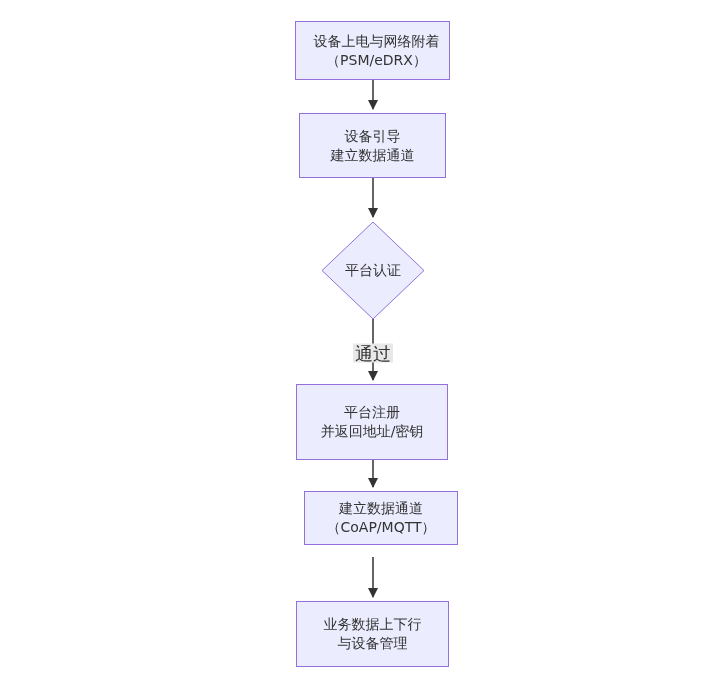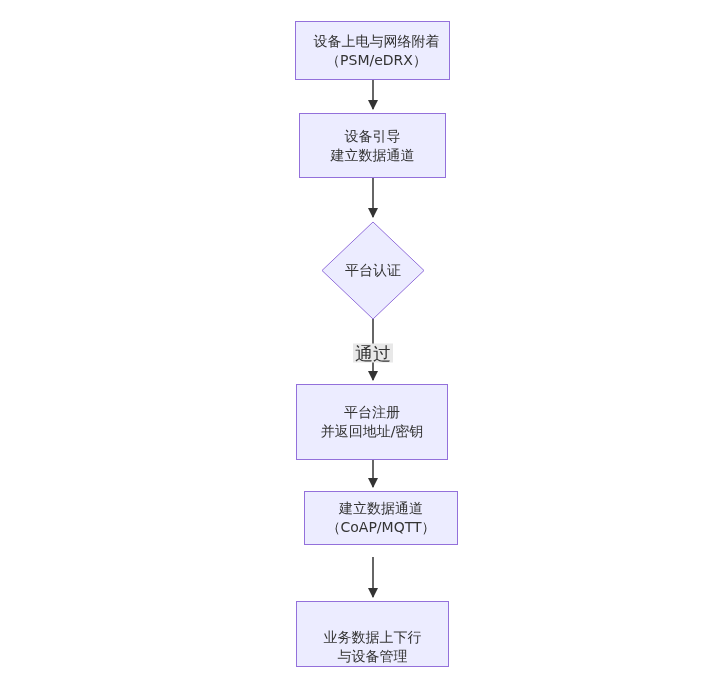--- a/index.html
+++ b/index.html
@@ -79,21 +79,21 @@
     font-size: 18px;
     line-height: 19px;
     padding: 0 2px;
     white-space: nowrap;
   }
 
   .node-a { left: 295px; top: 21px;  width: 155px; height: 59px; padding-left: 8px; }
   .node-b { left: 299px; top: 113px; width: 147px; height: 65px; }
   .node-d { left: 296px; top: 384px; width: 152px; height: 76px; }
   .node-e { left: 304px; top: 491px; width: 154px; height: 54px; }
-  .node-f { left: 296px; top: 601px; width: 153px; height: 66px; align-items: flex-end; }
+  .node-f { left: 296px; top: 601px; width: 153px; height: 66px; }
 </style>
 </head>
 <body>
 
 <div class="canvas">
 
   <svg class="edges-svg" width="726" height="700" viewBox="0 0 726 700" xmlns="http://www.w3.org/2000/svg">
     <defs>
       <marker id="arrowhead" viewBox="0 0 10 10" refX="9" refY="5" markerWidth="7" markerHeight="7" orient="auto">
         <path class="arrowhead-path" d="M0,0 L10,5 L0,10 z"></path>

